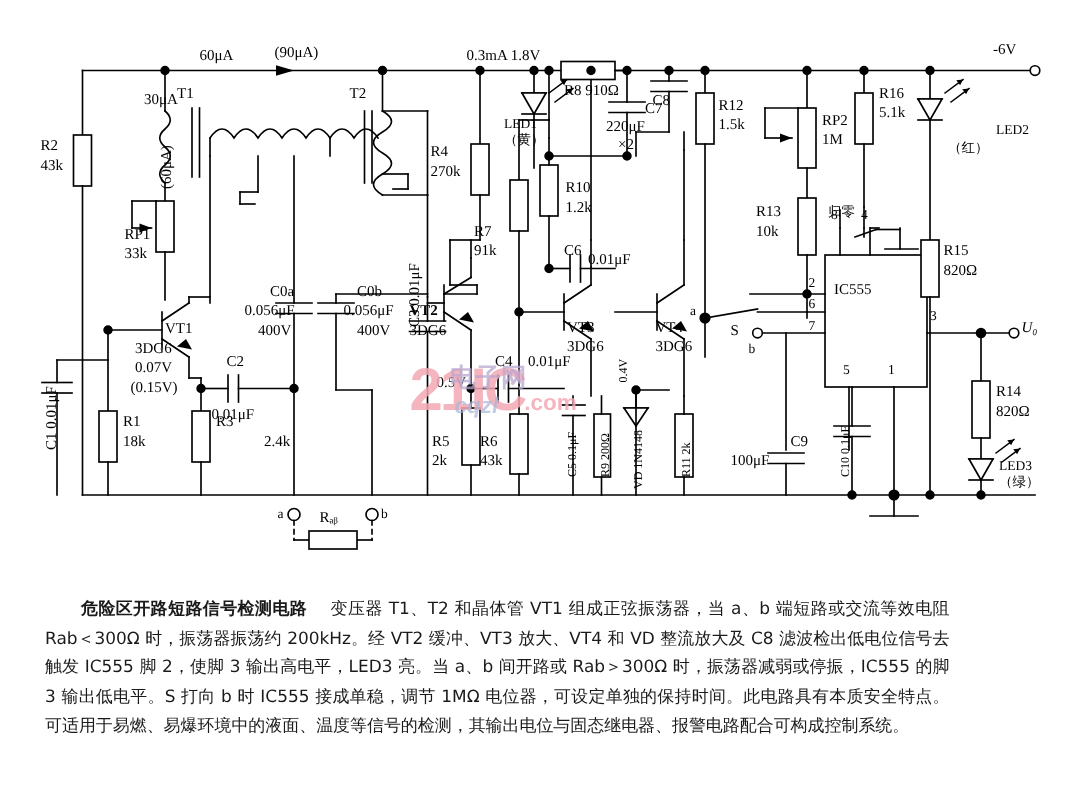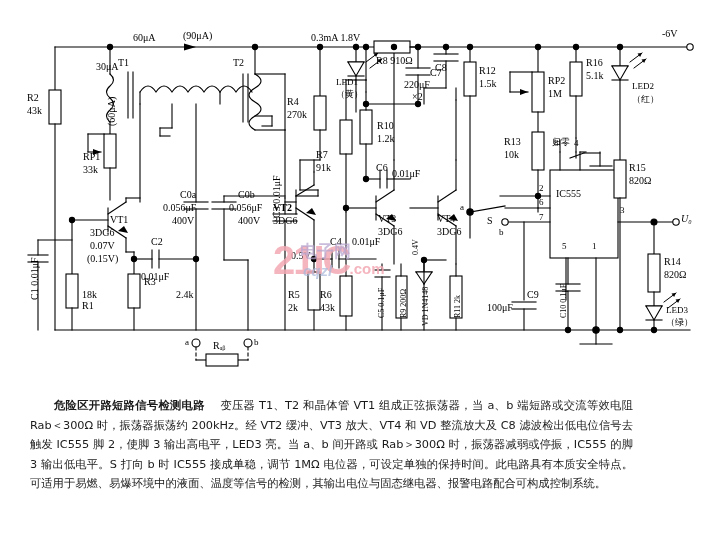--- a/index.html
+++ b/index.html
@@ -427,21 +427,21 @@
 
     <div class="lbl" style="left:118px;top:58px;">T1</div>
     <div class="lbl" style="left:233px;top:58px;">T2</div>
 
     <div class="lbl" style="left:27px;top:93px;">R2</div>
     <div class="lbl" style="left:27px;top:106px;">43k</div>
 
     <div class="lbl" style="left:83px;top:152px;">RP1</div>
     <div class="lbl" style="left:83px;top:165px;">33k</div>
 
-    <div class="lbl" style="left:82px;top:277px;margin-top:24px;">R1</div>
+    <div class="lbl" style="left:82px;top:277px;">R1</div>
     <div class="lbl" style="left:82px;top:290px;">18k</div>
 
     <div class="lbl" style="left:144px;top:277px;">R3</div>
     <div class="lbl" style="left:144px;top:290px;margin-left:32px;">2.4k</div>
 
     <div class="lbl" style="left:287px;top:97px;">R4</div>
     <div class="lbl" style="left:287px;top:110px;">270k</div>
 
     <div class="lbl" style="left:288px;top:290px;">R5</div>
     <div class="lbl" style="left:288px;top:303px;">2k</div>
@@ -529,21 +529,21 @@
     <div class="lbl rot xs" style="left:412px;top:255px;">0.4V</div>
 
     <div class="lbl" style="left:437px;top:214px;">VT4</div>
     <div class="lbl" style="left:437px;top:227px;">3DG6</div>
 
     <div class="lbl rot xs" style="left:422px;top:326px;"><span>VD</span> <span>1N4148</span></div>
 
     <div class="lbl sm" style="left:336px;top:78px;">LED1</div>
     <div class="lbl cjk" style="left:336px;top:90px;">（黄）</div>
 
-    <div class="lbl sm" style="left:632px;top:82px;">LED2</div>
+    <div class="lbl sm" style="left:664px;top:82px;">LED2</div>
     <div class="lbl cjk" style="left:632px;top:95px;">（红）</div>
 
     <div class="lbl sm" style="left:666px;top:306px;">LED3</div>
     <div class="lbl cjk" style="left:666px;top:318px;">（绿）</div>
 
     <div class="lbl" style="left:556px;top:189px;">IC555</div>
     <div class="lbl sm" style="left:554px;top:139px;">8</div>
     <div class="lbl sm" style="left:574px;top:139px;">4</div>
     <div class="lbl sm" style="left:539px;top:184px;">2</div>
     <div class="lbl sm" style="left:539px;top:198px;">6</div>

